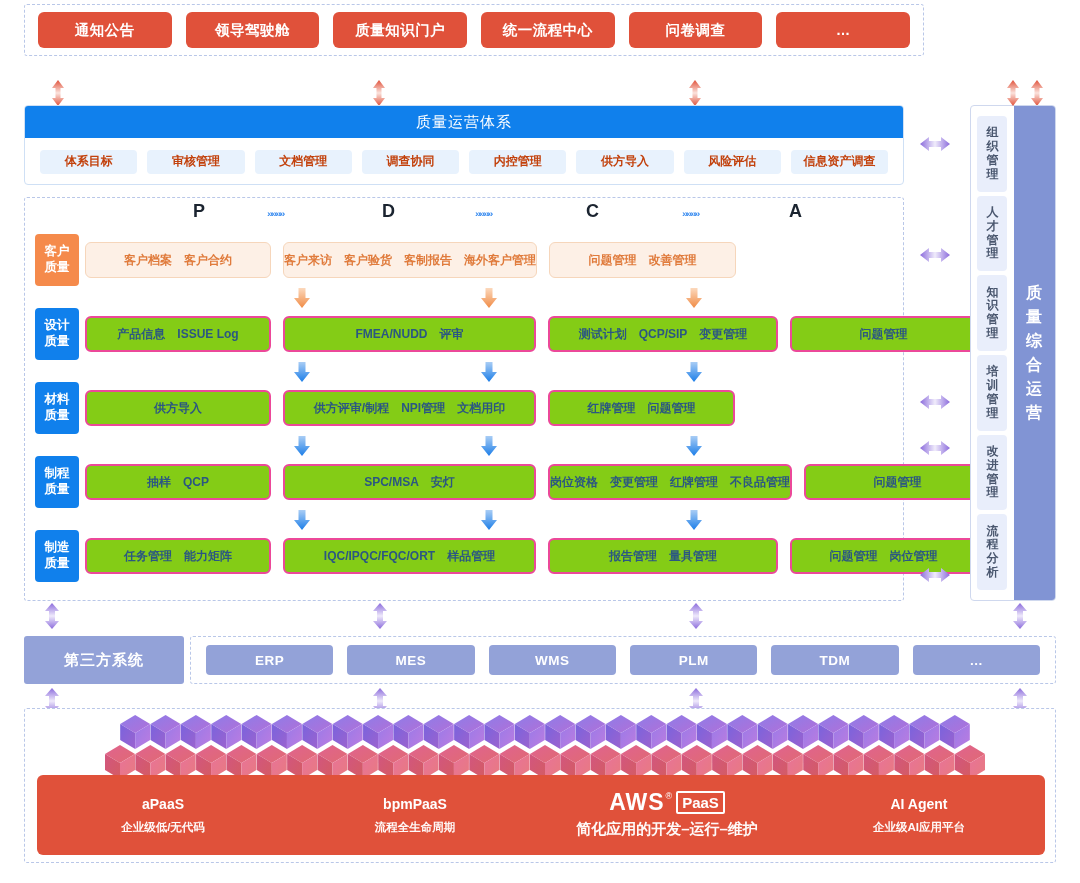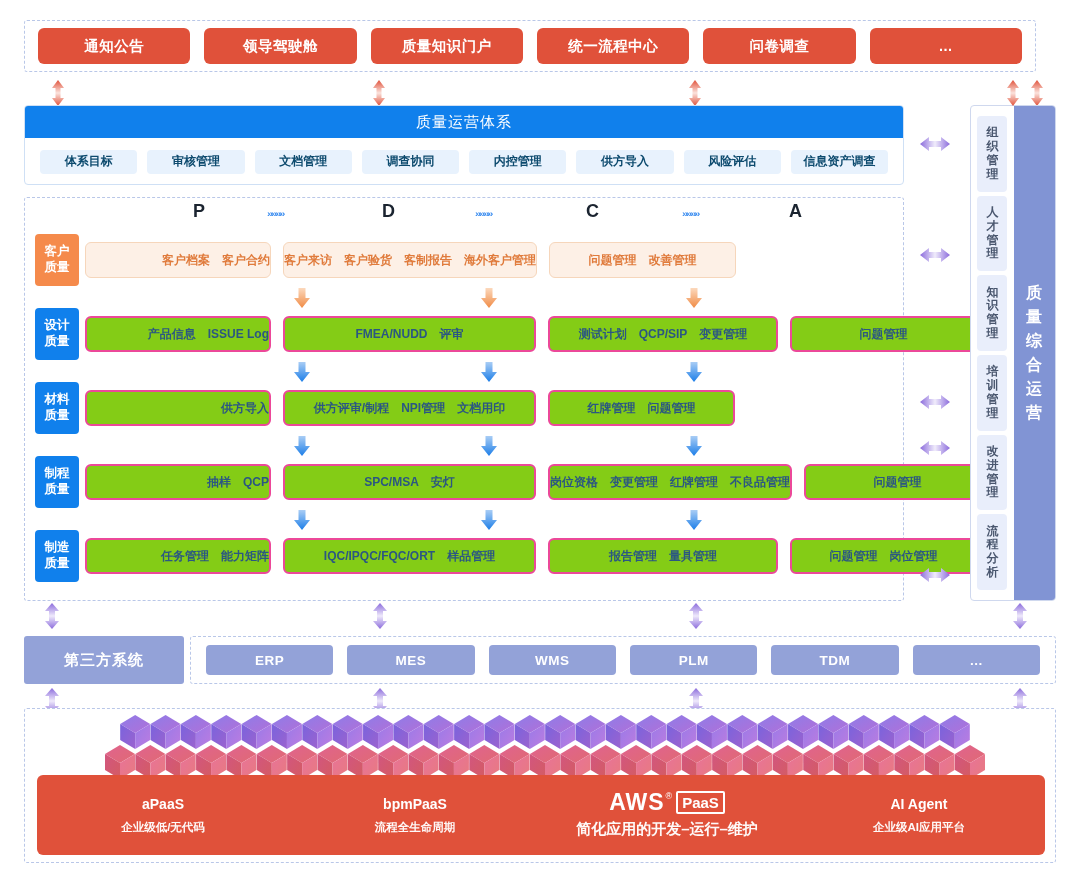--- a/index.html
+++ b/index.html
@@ -7,38 +7,38 @@
     width:1080px;height:883px;background:#ffffff;
     font-family:"Liberation Sans","DejaVu Sans",sans-serif;
     -webkit-font-smoothing:antialiased;overflow:hidden;position:relative;
   }
   .page{position:relative;width:1080px;height:883px;}
 
   
   .dashbox{position:absolute;border:1px dashed #b9c7e8;border-radius:3px;box-sizing:border-box;background:#fff;}
 
   
-  #portal{left:24px;top:20px;width:1012px;height:52px;display:flex;align-items:center;justify-content:space-between;padding:0 6px;}
+  #portal{left:24px;top:4px;width:900px;height:52px;display:flex;align-items:center;justify-content:space-between;padding:0 6px;}
   .portal-btn{
     flex:1 1 0;margin:0 7px;height:36px;background:#e0513a;border-radius:6px;
     color:#fff;font-size:14.5px;font-weight:bold;display:flex;align-items:center;justify-content:center;
     letter-spacing:.5px;
   }
 
   
   .vdbl{position:absolute;width:14px;height:26px;}
   .vdbl svg{display:block;}
 
   
   #qsys{position:absolute;left:24px;top:105px;width:880px;height:80px;border:1px solid #cfe0f5;border-radius:4px;box-sizing:border-box;background:#fff;overflow:hidden;}
   #qsys-head{height:32px;background:#1080ec;color:#fff;display:flex;align-items:center;justify-content:center;font-size:15px;font-weight:normal;letter-spacing:1px;}
   #qsys-items{height:47px;display:flex;align-items:center;justify-content:space-between;padding:0 10px;}
   .qsys-chip{
     flex:1 1 0;margin:0 5px;height:24px;background:#e8f2fd;border-radius:4px;
-    color:#0c4a6e;font-size:12px;font-weight:bold;display:flex;align-items:center;justify-content:center;
+    color:#c2410c;font-size:12px;font-weight:bold;display:flex;align-items:center;justify-content:center;
   }
 
   
   .hdbl{position:absolute;width:30px;height:16px;}
 
   
   #pdca{left:24px;top:197px;width:880px;height:404px;}
   #pdca-head{position:absolute;left:0;top:0;width:880px;height:30px;}
   .pdca-letter{position:absolute;top:3px;font-size:18px;font-weight:bold;color:#1b2430;font-family:"Liberation Sans",sans-serif;}
   .chevrons{position:absolute;top:10px;font-size:11px;letter-spacing:-2px;color:#3d8ef0;font-weight:bold;transform:scaleY(.8);}
@@ -54,21 +54,21 @@
   .cell{
     height:36px;border-radius:6px;display:flex;align-items:center;justify-content:center;
     font-size:12px;font-weight:bold;box-sizing:border-box;margin:0 6px;
   }
   .cell.orange{background:#fdf0e6;border:1px solid #f6d6bb;color:#e07b3c;}
   .cell.blue{background:#84cc16;border:2px solid #ec4899;color:#2b5782;}
   .cell .tok{white-space:nowrap;}
   .cell .tok + .tok{margin-left:12px;}
 
   
-  .g1{flex:0 0 186px;justify-content:flex-end;}
+  .g1{flex:0 0 186px;}
   .g2{flex:0 0 253px;}
   .g3{flex:0 0 230px;}
   .g4{flex:0 0 187px;}
 
   
   .downarrow{position:absolute;width:18px;height:20px;}
 
   
   #sidebar{position:absolute;left:970px;top:105px;width:86px;height:496px;border:1px solid #cfd8ee;border-radius:4px;box-sizing:border-box;background:#fff;display:flex;overflow:hidden;}
   #side-left{width:44px;padding:8px 0;display:flex;flex-direction:column;align-items:center;justify-content:space-between;}

